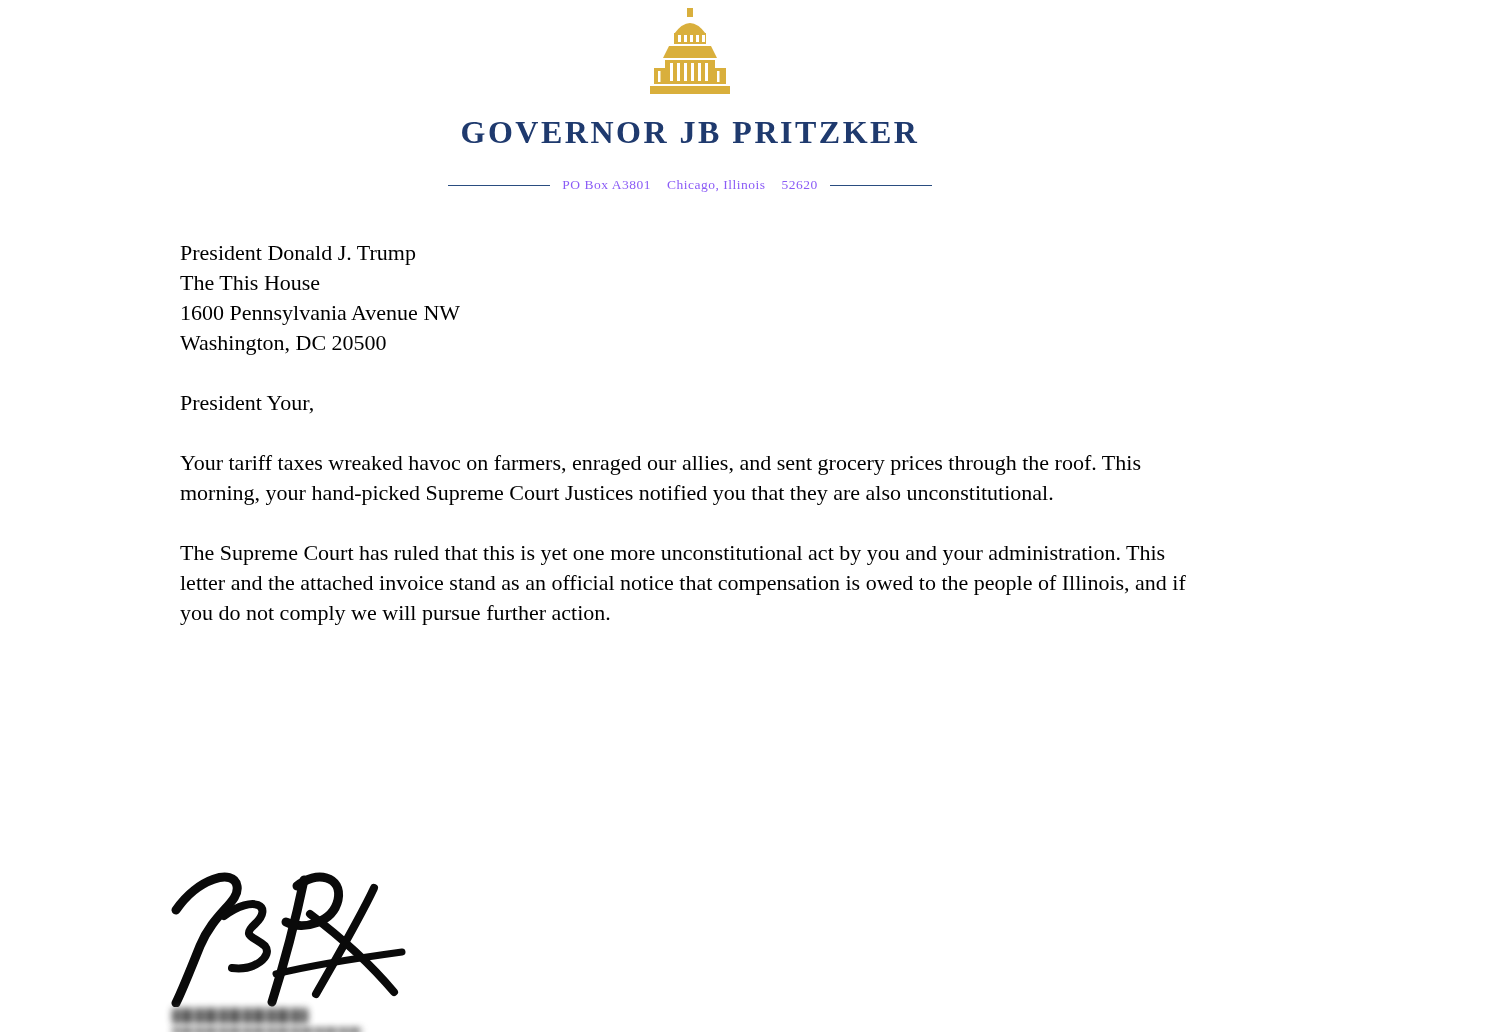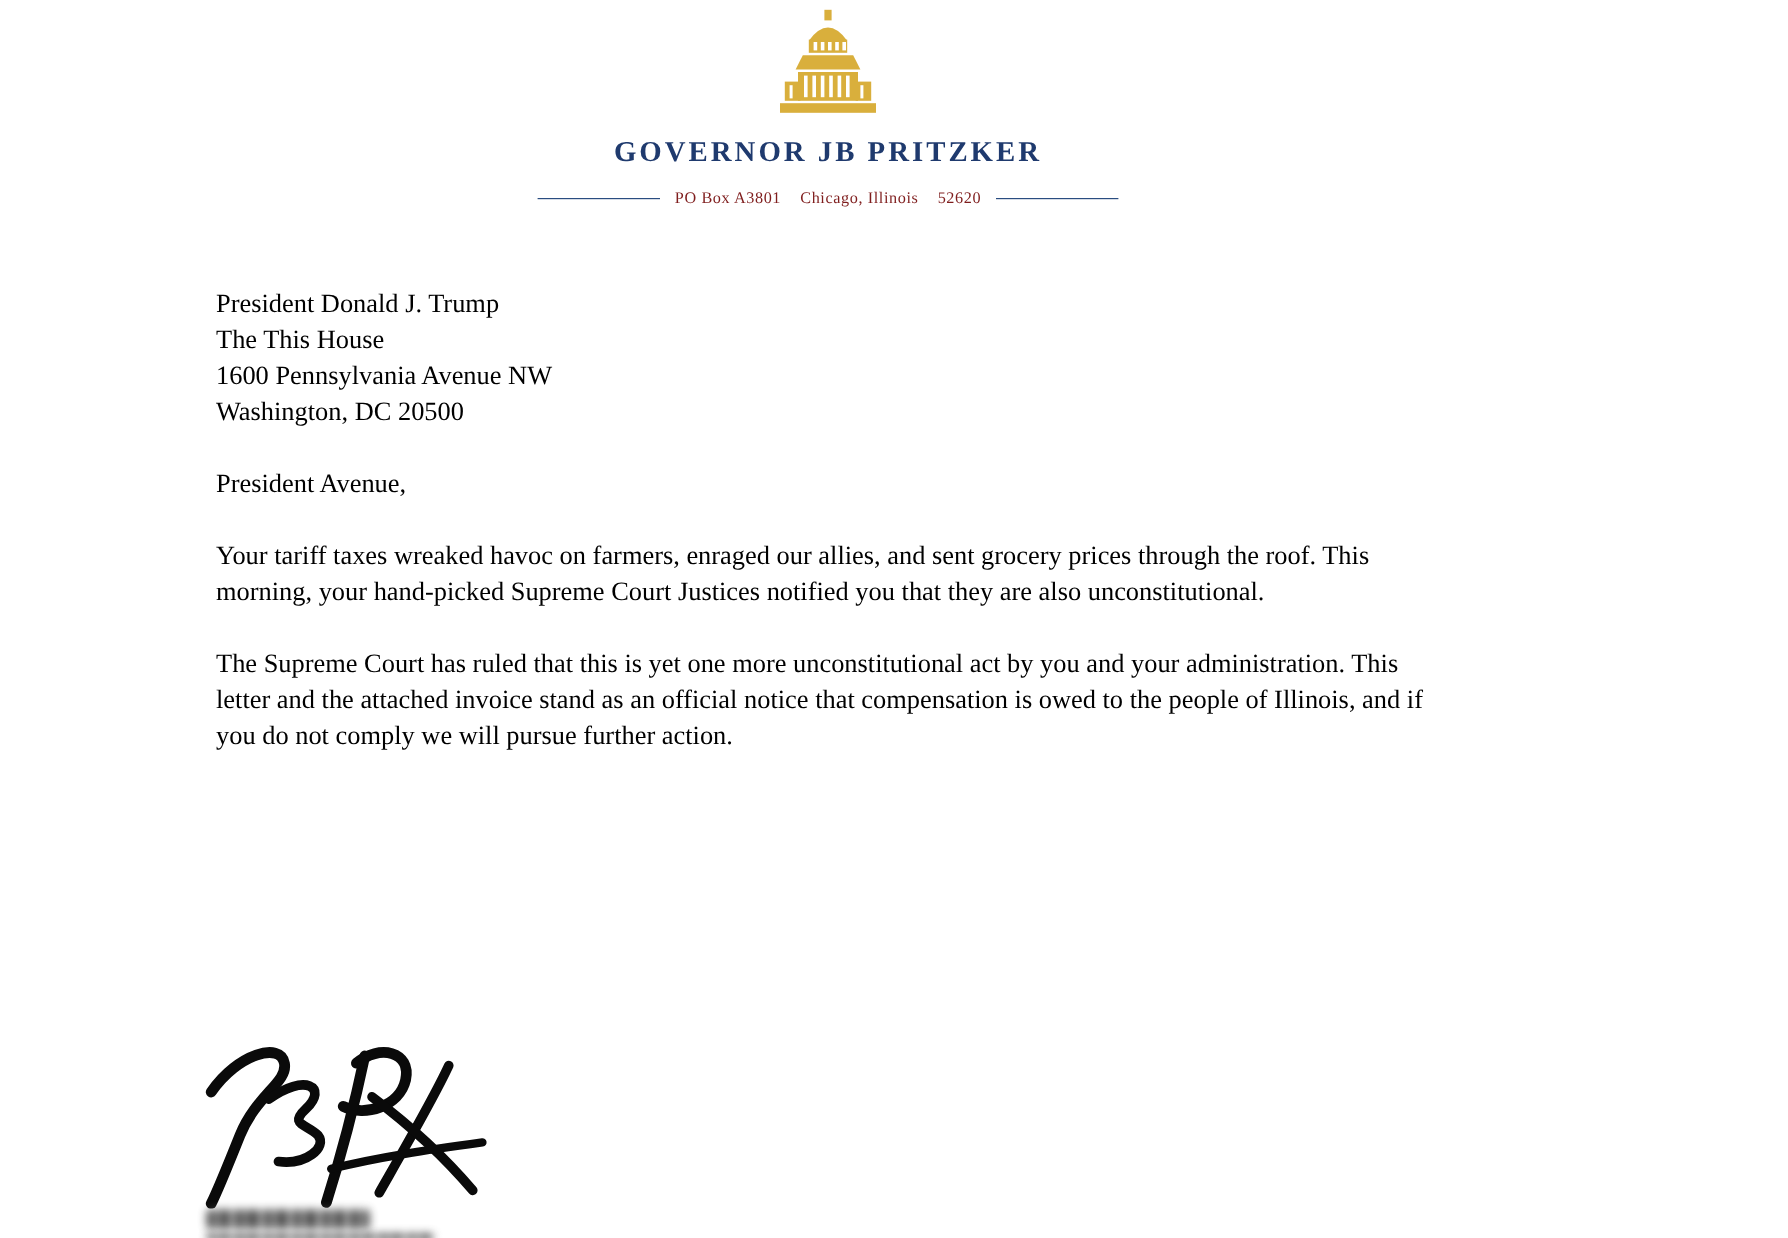--- a/index.html
+++ b/index.html
@@ -23,33 +23,33 @@
     left: 390px;
     top: 8px;
     width: 600px;
     text-align: center;
   }
   .dome-icon {
     display: block;
     margin: 0 auto 10px auto;
   }
   .lh-title {
-    font-size: 24px;
+    font-size: 32px;
     font-weight: bold;
     letter-spacing: 2.5px;
     color: #1F3A6E;
     white-space: nowrap;
   }
   .lh-address-row {
-    margin-top: 16px;
+    margin-top: 26px;
     display: flex;
     align-items: center;
     justify-content: center;
     gap: 12px;
-    color: #7f1d1d;
+    color: #8b5cf6;
   }
   .lh-rule {
     height: 0;
     border-top: 1px solid #2A4D80;
     width: 102px;
   }
   .lh-address {
     display: flex;
     gap: 16px;
     font-size: 13.5px;
@@ -152,21 +152,21 @@
 
   <div class="letter-body">
 
     <div class="block">
       <div>President Donald J. Trump</div>
       <div>The This House</div>
       <div>1600 Pennsylvania Avenue NW</div>
       <div>Washington, DC 20500</div>
     </div>
 
-    <div class="block">President Avenue,</div>
+    <div class="block">President Your,</div>
 
     <p class="block">Your tariff taxes wreaked havoc on farmers, enraged our allies, and sent grocery prices through the roof. This morning, your hand-picked Supreme Court Justices notified you that they are also unconstitutional.</p>
 
 
     <p class="block">The Supreme Court has ruled that this is yet one more unconstitutional act by you and your administration. This letter and the attached invoice stand as an official notice that compensation is owed to the people of Illinois, and if you do not comply we will pursue further action.</p>
 
 
   </div>
 
   <svg class="signature" width="250" height="155" viewBox="0 0 250 155" xmlns="http://www.w3.org/2000/svg" fill="none" stroke="#0a0a0a" stroke-linecap="round" stroke-linejoin="round">

